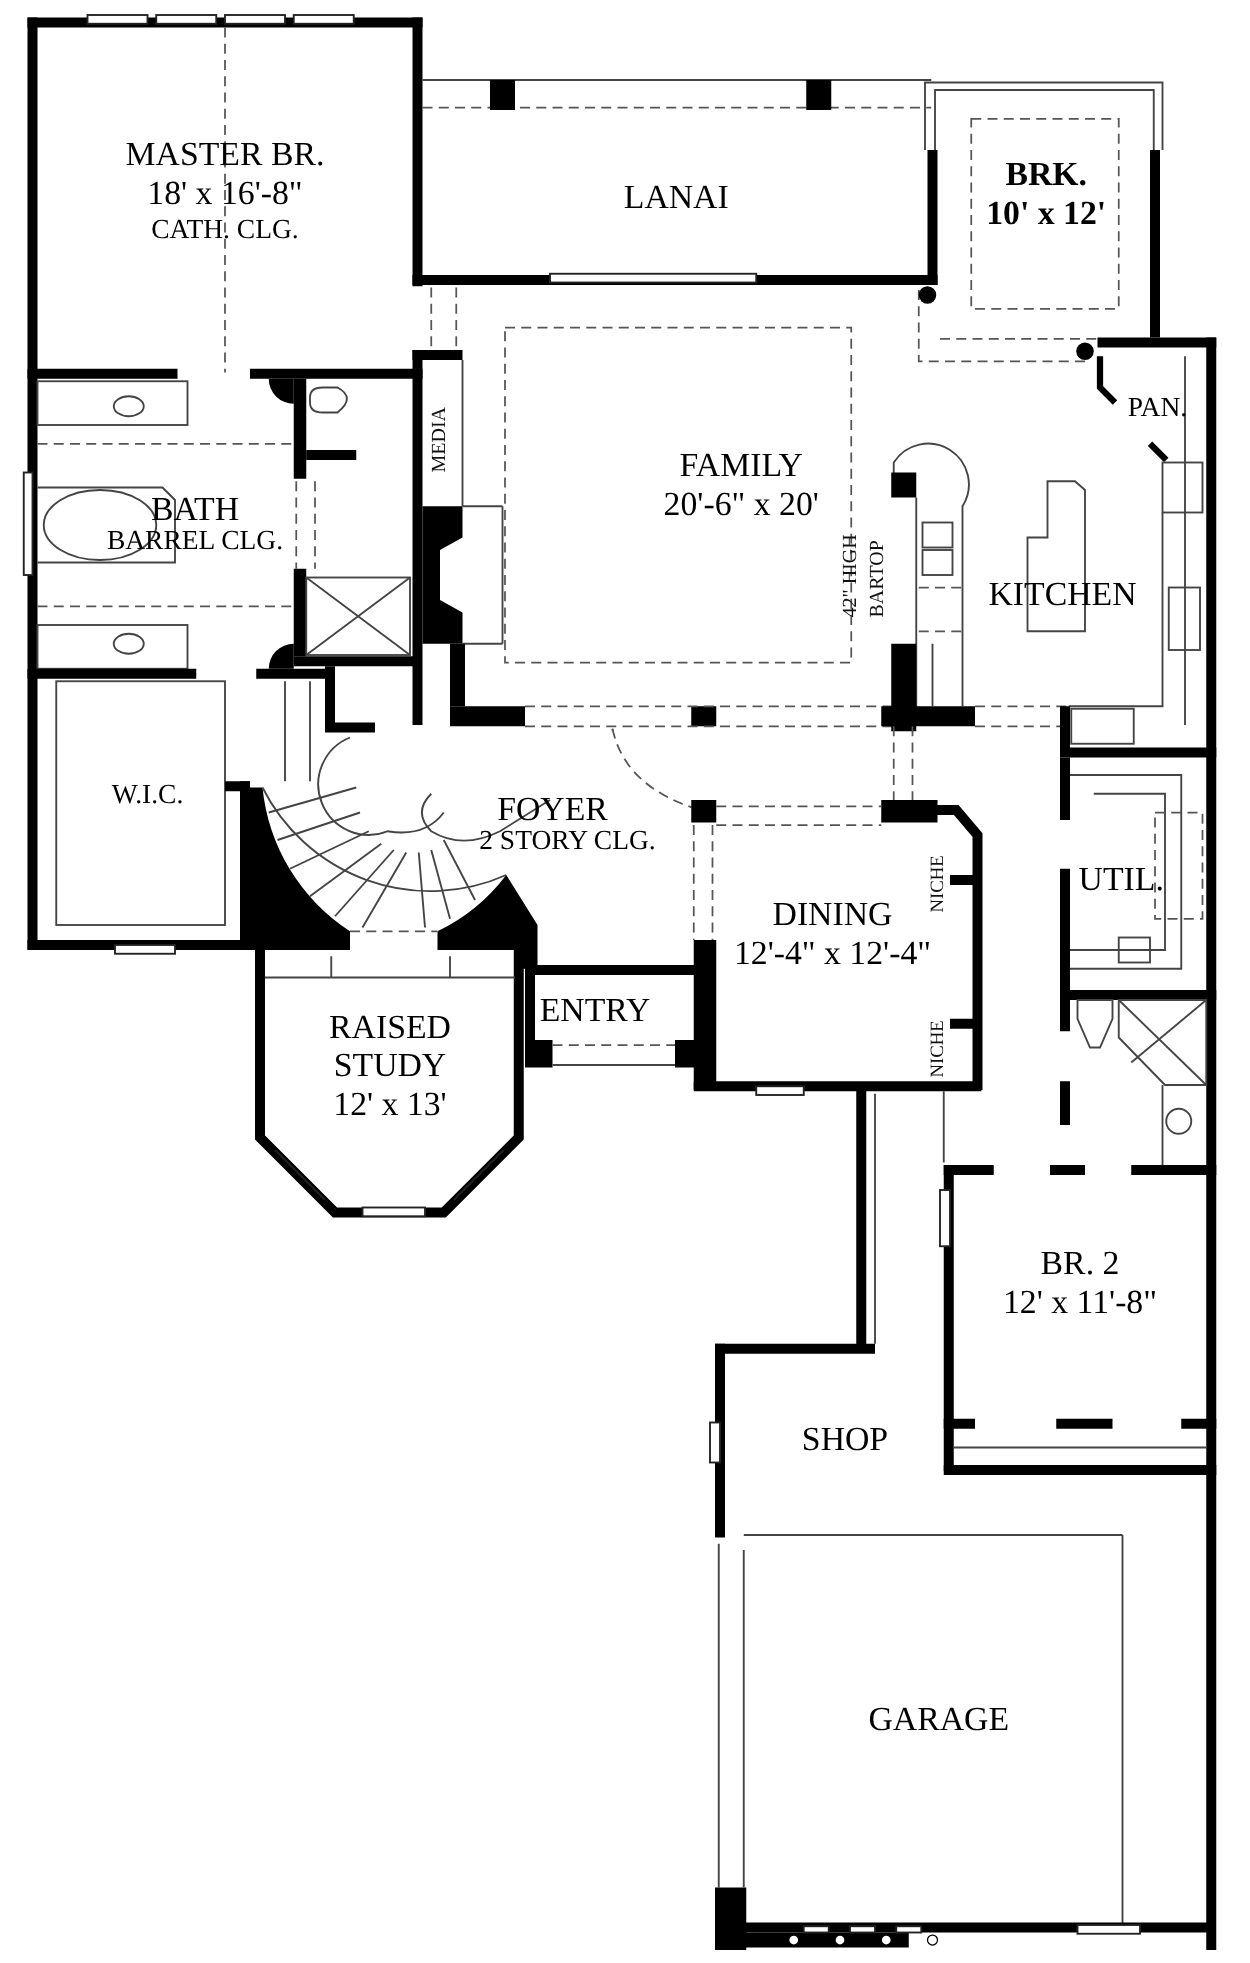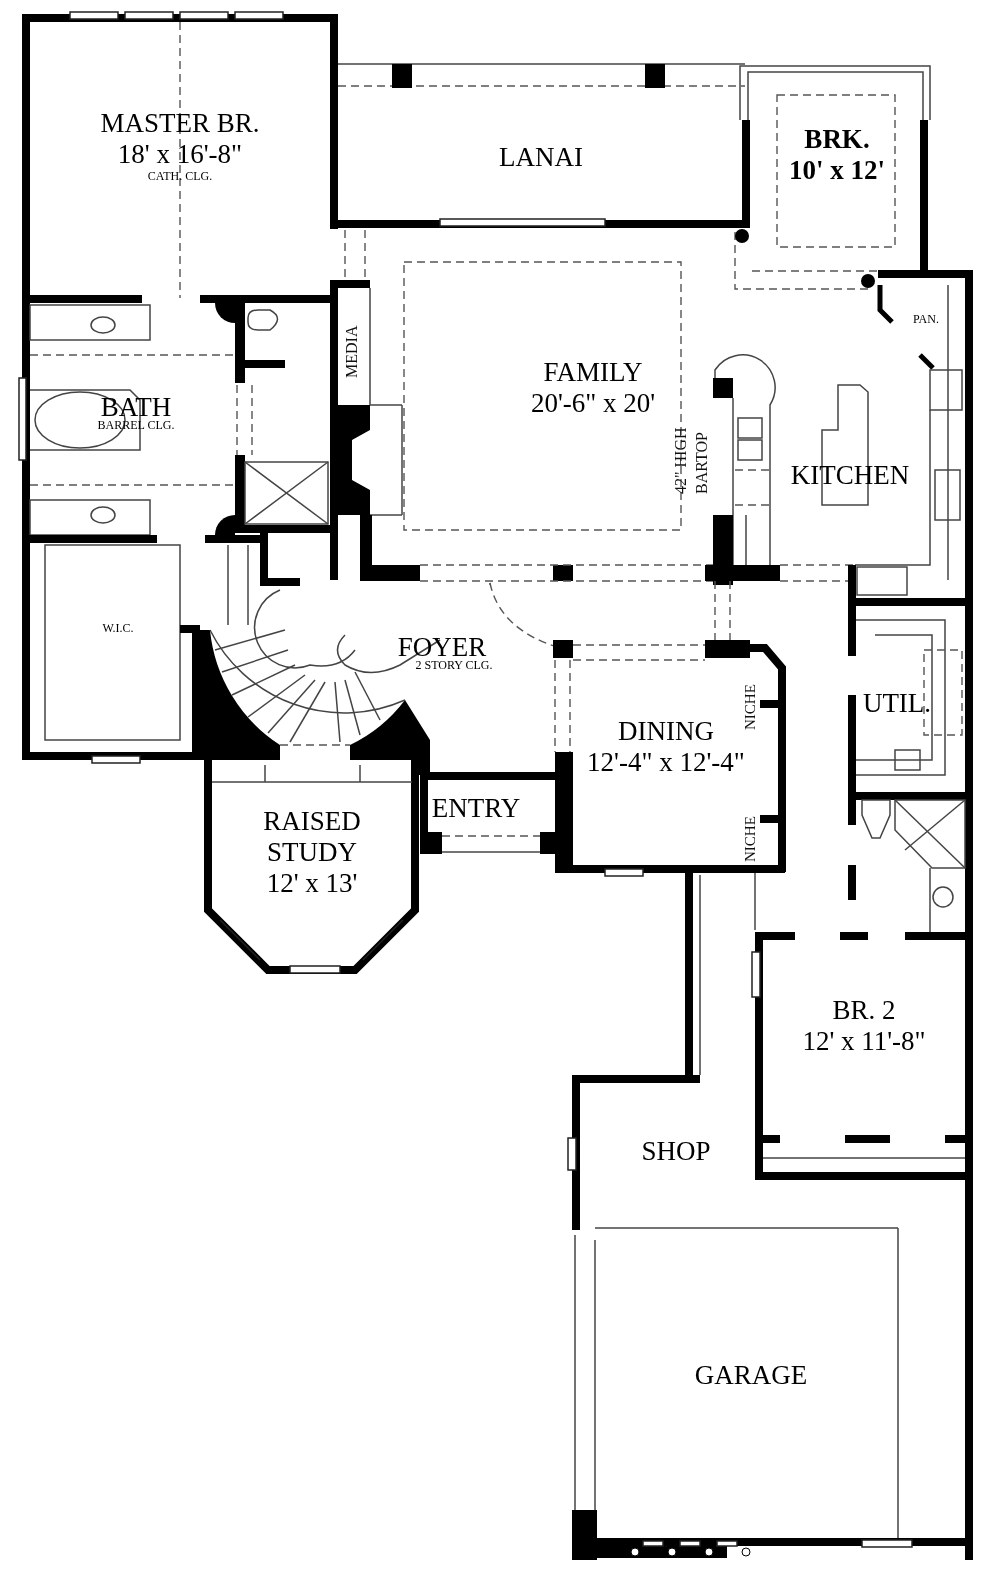--- a/index.html
+++ b/index.html
@@ -4,21 +4,21 @@
 <style>
   html, body { margin:0; padding:0; background:#ffffff; }
   body { width:1000px; height:1570px; position:relative; overflow:hidden; font-family:"Liberation Serif", serif; }
   svg { position:absolute; left:0; top:0; }
   .w { fill:#000; }
   .thin { stroke:#444; stroke-width:1.5; fill:none; }
   .dash { stroke:#555; stroke-width:1.4; fill:none; stroke-dasharray:8 5; }
   .win { fill:#fff; stroke:#222; stroke-width:1.5; }
   .lbl { position:absolute; text-align:center; color:#000000; line-height:1.15; white-space:nowrap; transform:translate(-50%,0); }
   .big { font-size:27px; }
-  .small { font-size:12px; }
+  .small { font-size:22px; }
   .vert { position:absolute; font-size:16px; color:#111; transform-origin:left top; transform:rotate(-90deg); white-space:nowrap; }
 </style>
 </head>
 <body>
 
 <svg width="1000" height="1570" viewBox="0 0 1000 1570">
 
   <rect class="w" x="22" y="14" width="8" height="746"></rect>
   <rect class="w" x="22" y="14" width="316" height="8"></rect>
   <rect class="w" x="330" y="14" width="8" height="215"></rect>
@@ -260,21 +260,21 @@
   <span>42" HIGH</span>
 </div>
 <div class="vert" style="left:693px;top:494px;">
   <span>BARTOP</span>
 </div>
 
 <div class="lbl big" style="left:850px;top:460px;">
   <div>KITCHEN</div>
 </div>
 
-<div class="lbl big" style="left:136px;top:392px;">
+<div class="lbl big" style="left:156px;top:392px;">
   <div>BATH</div>
   <div class="small" style="margin-top:-4px;">BARREL CLG.</div>
 </div>
 
 <div class="lbl small" style="left:118px;top:622px;">
   <div>W.I.C.</div>
 </div>
 
 <div class="lbl big" style="left:442px;top:632px;">
   <div>FOYER</div>

